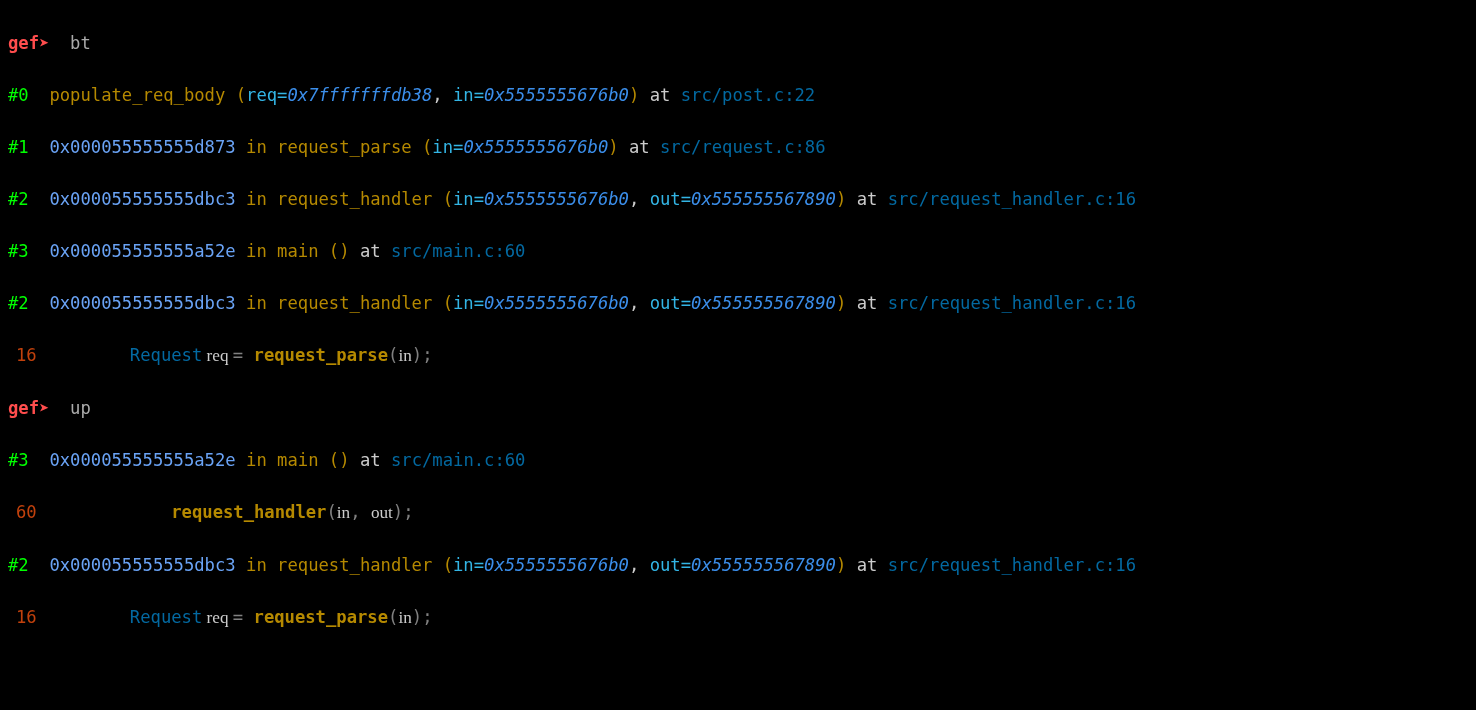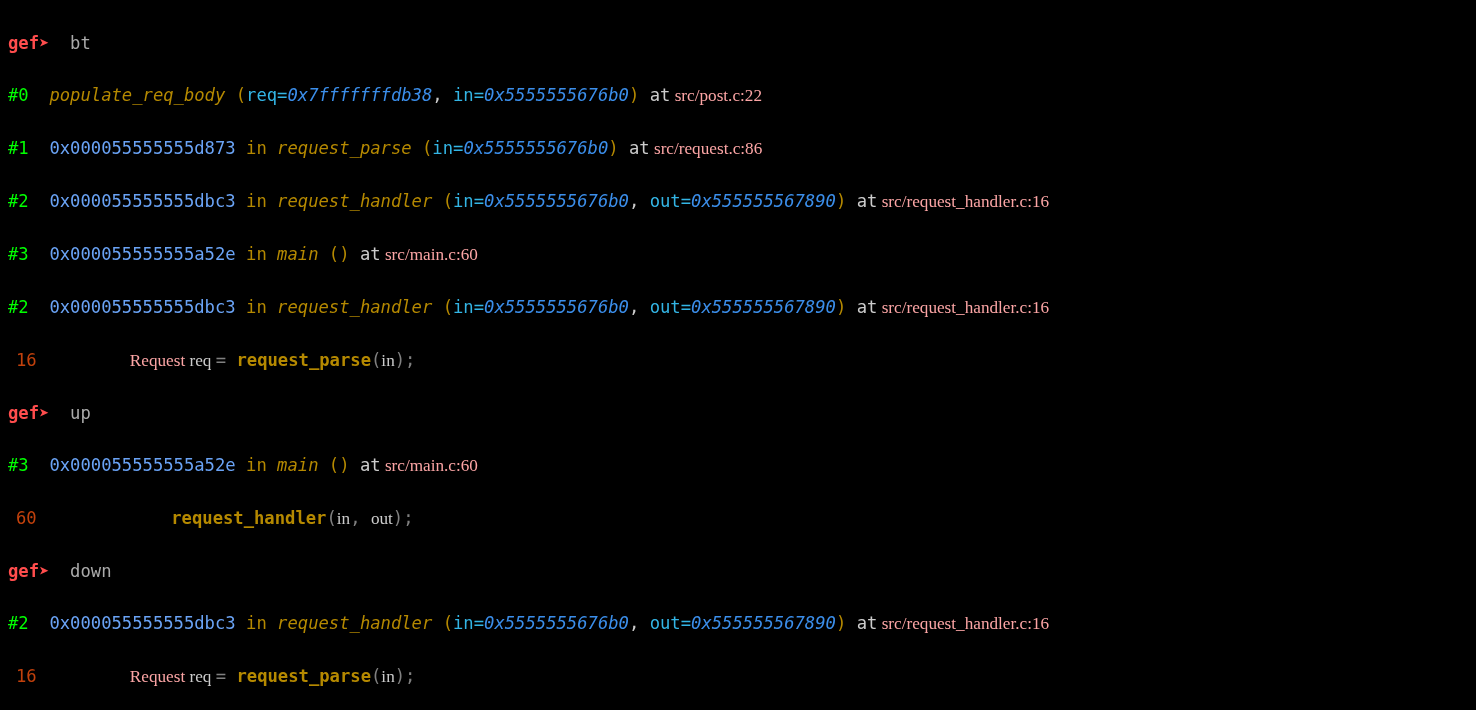--- a/index.html
+++ b/index.html
@@ -16,46 +16,45 @@
   }
   .terminal {
     padding: 4px 8px;
     white-space: pre;
   }
   .prompt { color: #ff4d4d; font-weight: bold; }
   .cmd { color: #aaaaaa; }
   .framenum { color: #00ff00; }
   .addr { color: #6aa3f5; }
   .kw { color: #b58900; }
-  .fn { color: #b58900; font-style: italic; }
+  .fn { color: #b58900; }
   .paren { color: #b58900; }
   .param { color: #33b5e5; }
   .val { color: #3b8eea; font-style: italic; }
   .plain { color: #cccccc; }
   .linenum { color: #c2410c; margin-left: 8px; }
   .funcbold { color: #b58900; font-weight: bold; }
-  .srckw { color: #fca5a5; font-family: Liberation Serif, serif; }
+  .srckw { color: #0369a1; }
   .srcid { color: #cccccc; font-family: Liberation Serif, serif; }
   .srcop { color: #808080; }
 </style>
 </head>
 <body>
 
 <div class="terminal">
 <div><span class="prompt">gef➤  </span><span class="cmd">bt</span></div>
 <div><span class="framenum">#0</span><span>  </span><span class="fn">populate_req_body</span><span class="paren"> (</span><span class="param">req=</span><span class="val">0x7fffffffdb38</span><span class="plain">, </span><span class="param">in=</span><span class="val">0x5555555676b0</span><span class="paren">)</span><span class="plain"> at</span><span class="srckw"> src/post.c:22</span></div>
 <div><span class="framenum">#1</span><span>  </span><span class="addr">0x000055555555d873</span><span> </span><span class="kw">in</span><span> </span><span class="fn">request_parse</span><span class="paren"> (</span><span class="param">in=</span><span class="val">0x5555555676b0</span><span class="paren">)</span><span class="plain"> at</span><span class="srckw"> src/request.c:86</span></div>
 <div><span class="framenum">#2</span><span>  </span><span class="addr">0x000055555555dbc3</span><span> </span><span class="kw">in</span><span> </span><span class="fn">request_handler</span><span class="paren"> (</span><span class="param">in=</span><span class="val">0x5555555676b0</span><span class="plain">, </span><span class="param">out=</span><span class="val">0x555555567890</span><span class="paren">)</span><span class="plain"> at</span><span class="srckw"> src/request_handler.c:16</span></div>
 <div><span class="framenum">#3</span><span>  </span><span class="addr">0x000055555555a52e</span><span> </span><span class="kw">in</span><span> </span><span class="fn">main</span><span class="paren"> ()</span><span class="plain"> at</span><span class="srckw"> src/main.c:60</span></div>
 <div><span class="framenum">#2</span><span>  </span><span class="addr">0x000055555555dbc3</span><span> </span><span class="kw">in</span><span> </span><span class="fn">request_handler</span><span class="paren"> (</span><span class="param">in=</span><span class="val">0x5555555676b0</span><span class="plain">, </span><span class="param">out=</span><span class="val">0x555555567890</span><span class="paren">)</span><span class="plain"> at</span><span class="srckw"> src/request_handler.c:16</span></div>
 <div><span class="linenum">16</span><span>         </span><span class="srckw">Request</span><span class="srcid"> req </span><span class="srcop">= </span><span class="funcbold">request_parse</span><span class="srcop">(</span><span class="srcid">in</span><span class="srcop">);</span></div>
 <div><span class="prompt">gef➤  </span><span class="cmd">up</span></div>
 <div><span class="framenum">#3</span><span>  </span><span class="addr">0x000055555555a52e</span><span> </span><span class="kw">in</span><span> </span><span class="fn">main</span><span class="paren"> ()</span><span class="plain"> at</span><span class="srckw"> src/main.c:60</span></div>
 <div><span class="linenum">60</span><span>             </span><span class="funcbold">request_handler</span><span class="srcop">(</span><span class="srcid">in</span><span class="srcop">, </span><span class="srcid">out</span><span class="srcop">);</span></div>
-<div><span class="prompt">gef➤  </span><span class="cmd">down</span></div>
 <div><span class="framenum">#2</span><span>  </span><span class="addr">0x000055555555dbc3</span><span> </span><span class="kw">in</span><span> </span><span class="fn">request_handler</span><span class="paren"> (</span><span class="param">in=</span><span class="val">0x5555555676b0</span><span class="plain">, </span><span class="param">out=</span><span class="val">0x555555567890</span><span class="paren">)</span><span class="plain"> at</span><span class="srckw"> src/request_handler.c:16</span></div>
 <div><span class="linenum">16</span><span>         </span><span class="srckw">Request</span><span class="srcid"> req </span><span class="srcop">= </span><span class="funcbold">request_parse</span><span class="srcop">(</span><span class="srcid">in</span><span class="srcop">);</span></div>
 
 
 
 
 
 
 
 

